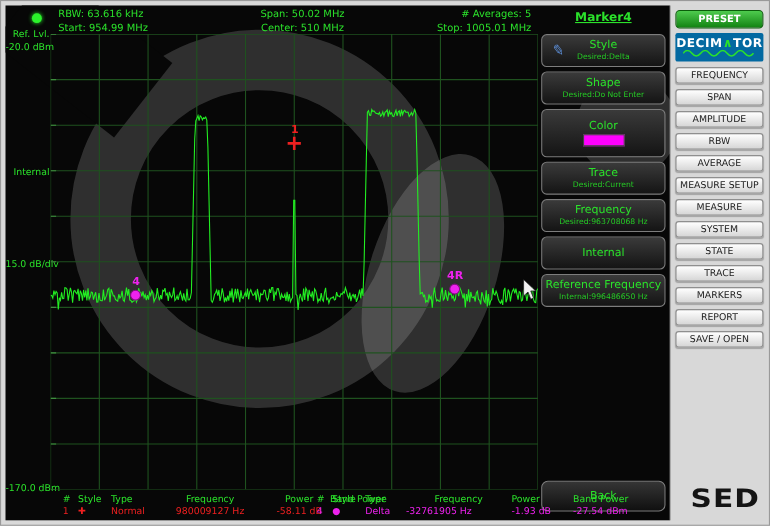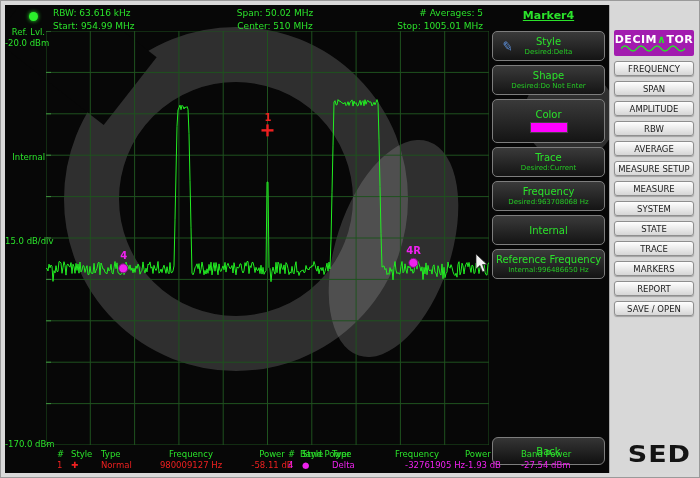--- a/index.html
+++ b/index.html
@@ -43,21 +43,21 @@
   .mtable span { display:inline-block; }
   .c0{width:14px;} .c1{width:30px;} .c2{width:37px;} .c3{width:106px;} .c4{width:56px;} .c5{width:66px;}
   .row-red { color:#ee2020; }
   .row-mag { color:#ee22ee; }
 
   
   .sidebar { position:absolute; left:608px; top:4px; width:88px; height:468px; background:#d8d8d8; border-left:1px solid #aaa; }
   .preset { position:absolute; left:4px; top:4px; width:80px; height:17px; border:1px solid #0a5c0a; border-radius:4px;
             background:linear-gradient(#4ecb4e,#128312); color:#fff; font-weight:bold; font-size:9px;
             display:flex; align-items:center; justify-content:center; cursor:pointer; }
-  .declogo { position:absolute; left:4px; top:25px; width:80px; height:26px; background:#a21caf; border-radius:2px;
+  .declogo { position:absolute; left:4px; top:25px; width:80px; height:26px; background:#0369a1; border-radius:2px;
              display:flex; flex-direction:column; align-items:center; justify-content:center; }
   .declogo .dl-text { font-size:11px; font-weight:bold; color:#fff; letter-spacing:0.5px; line-height:11px; }
   .declogo .dl-text .pulse { color:#2be22b; }
   .sb-items { position:absolute; left:4px; top:56px; width:80px; display:flex; flex-direction:column; gap:5px; }
   .sbtn { height:15px; border:1px solid #8f8f8f; border-radius:3px; background:linear-gradient(#ffffff,#d6d6d6);
           color:#222; font-size:8.5px; display:flex; align-items:center; justify-content:center; cursor:pointer;
           box-shadow:0 1px 1px rgba(0,0,0,0.25); }
   .sedlogo { position:absolute; right:6px; bottom:4px; font-size:27px; font-weight:900; color:#141414; letter-spacing:1px;
              font-family:"DejaVu Sans", sans-serif; transform:scaleY(0.85); }
 </style>
@@ -187,26 +187,27 @@
       </div>
       <div class="drow row-red">
         <span class="c0">1</span><span class="c1" style="font-weight:bold;">✚</span><span class="c2">Normal</span><span class="c3" style="text-align:center;">980009127 Hz</span><span class="c4" style="text-align:center;">-58.11 dB</span><span class="c5"></span>
       </div>
     </div>
     <div class="mtable" style="left:283px;top:444px;">
       <div class="hrow">
         <span class="c0">#</span><span class="c1">Style</span><span class="c2">Type</span><span class="c3" style="width:96px;text-align:center;">Frequency</span><span class="c4">Power</span><span class="c5">Band Power</span>
       </div>
       <div class="drow row-mag">
-        <span class="c0">4</span><span class="c1">●</span><span class="c2">Delta</span><span class="c3" style="width:96px;text-align:right;">-32761905 Hz</span><span class="c4">-1.93 dB</span><span class="c5">-27.54 dBm</span>
+        <span class="c0">4</span><span class="c1">●</span><span class="c2">Delta</span><span class="c3" style="width:96px;text-align:left;">-32761905 Hz</span><span class="c4">-1.93 dB</span><span class="c5">-27.54 dBm</span>
       </div>
     </div>
   </div>
 
   <div class="sidebar">
+    <div class="preset">PRESET</div>
     <div class="declogo">
       <div class="dl-text"><span>DECIM</span><span class="pulse">∧</span><span>TOR</span></div>
       <svg width="66" height="7" viewBox="0 0 66 7">
         <path d="M0,3.5 q4,-5 8,0 q4,5 8,0 q4,-5 8,0 q4,5 8,0 q4,-5 8,0 q4,5 8,0 q4,-5 8,0 q4,5 8,0" fill="none" stroke="#2be22b" stroke-width="1.4"></path>
       </svg>
     </div>
     <div class="sb-items" id="sb-items">
         <div class="sbtn">FREQUENCY</div>
         <div class="sbtn">SPAN</div>
         <div class="sbtn">AMPLITUDE</div>

